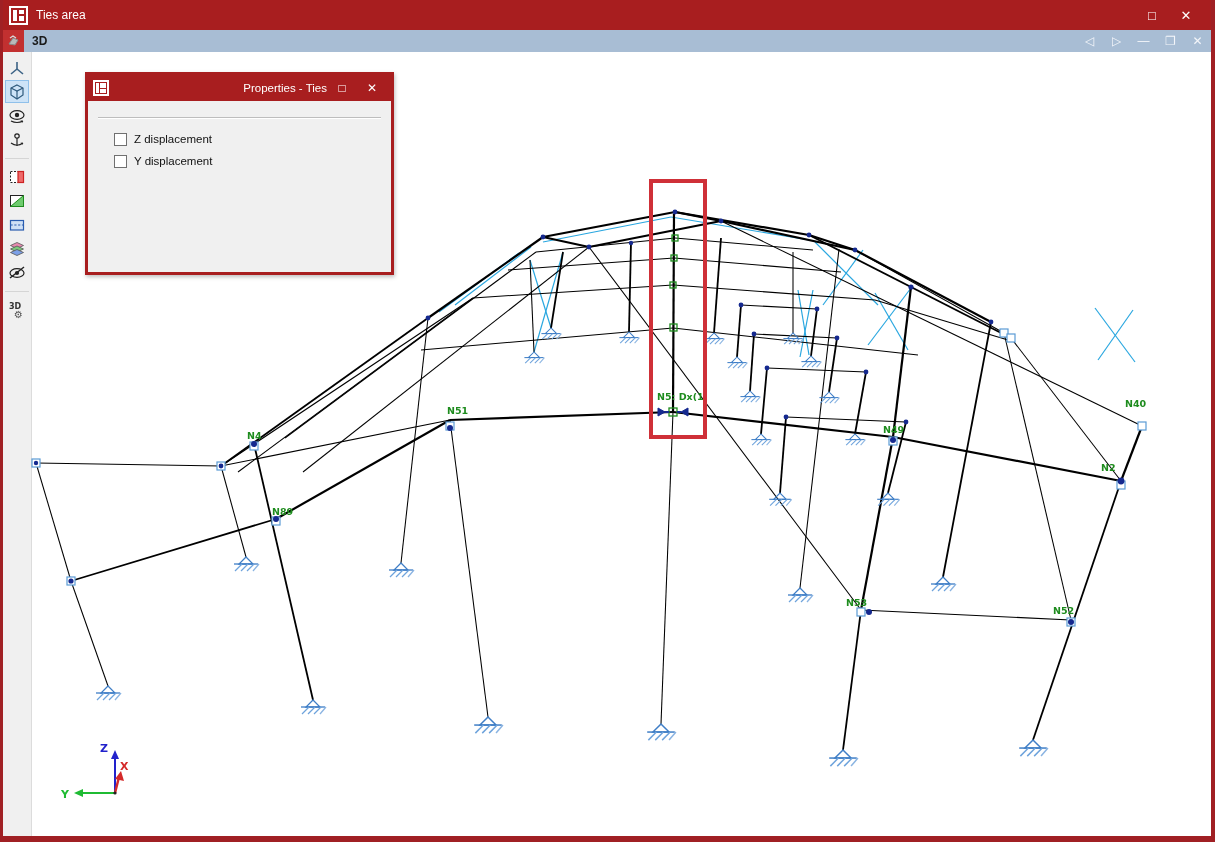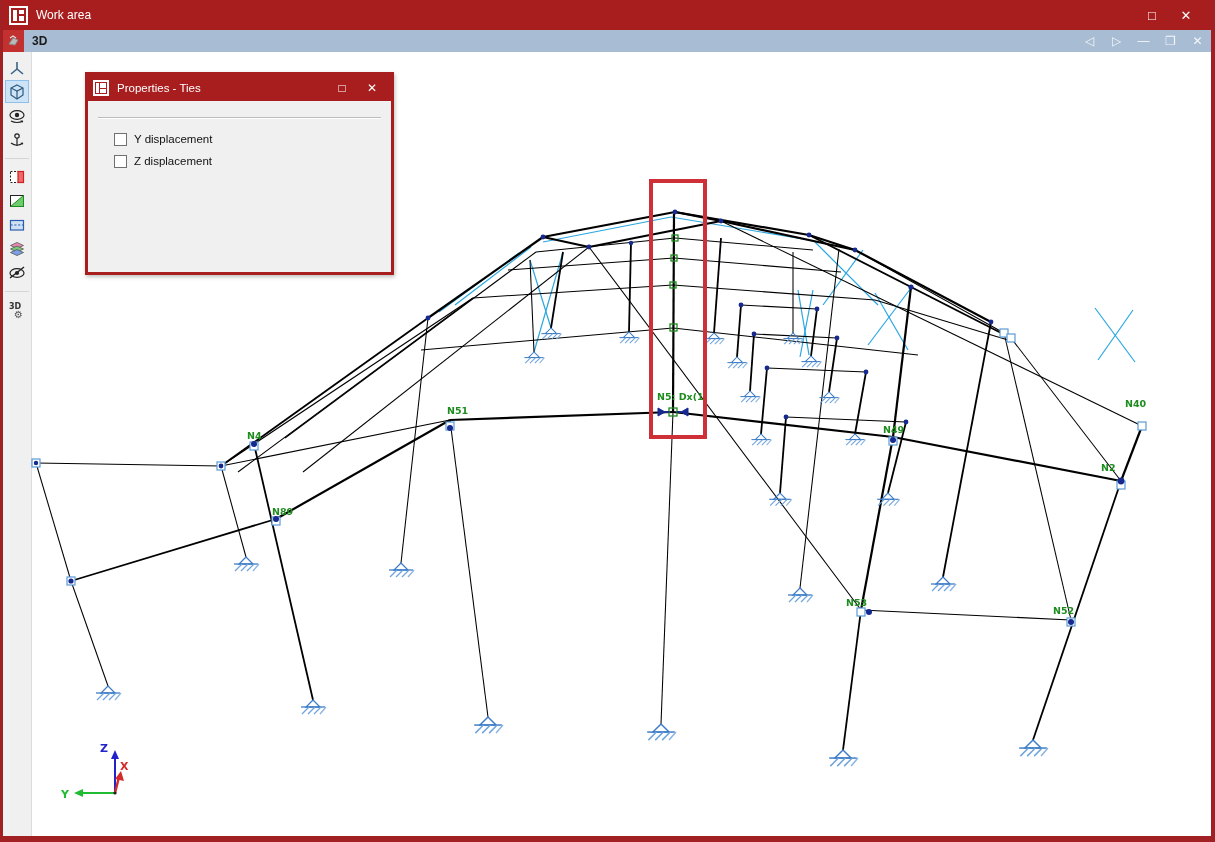--- a/index.html
+++ b/index.html
@@ -28,21 +28,21 @@
   .tool.sel { background:#cde3f7; border:1px solid #8fc0ea; }
   .sep { width:24px; height:1px; background:#d5d5d5; margin:6px 0; }
   .canvas { flex:1; background:#fff; position:relative; }
 
   
   svg.scene { position:absolute; left:0; top:0; z-index:5; pointer-events:none; }
   .nodelabel { font:bold 9.5px "DejaVu Sans", sans-serif; }
   .axislabel { font:bold 11px "DejaVu Sans", sans-serif; }
 
   
-  .dialog { position:absolute; left:82px; top:72px; width:309px; height:203px; border:3px solid #a81e1f; background:#f0f0f0; z-index:20; box-shadow:1px 2px 4px rgba(0,0,0,.25); }
+  .dialog { position:absolute; left:82px; top:72px; width:309px; height:203px; border:3px solid #a81e1f; background:#f0f0f0; z-index:20; box-shadow:1px 2px 4px rgba(0,0,0,.25);text-align:right; }
   .dlg-title { height:26px; background:#a81e1f; color:#fff; display:flex; align-items:center; padding:0 4px 0 5px; }
   .dlg-logo { width:16px; height:16px; border:2px solid #fff; display:flex; gap:1px; padding:1px; margin-right:8px; }
   .dlg-logo .c1 { width:3px; height:100%; background:#fff; }
   .dlg-logo .c2 { flex:1; display:flex; flex-direction:column; gap:1px; }
   .dlg-logo .c2 i { display:block; flex:1; background:#fff; }
   .dlg-title .t { font-size:11.5px; flex:1; }
   .dlg-btn { width:30px; height:20px; display:flex; align-items:center; justify-content:center; font-size:12px; color:#fff; }
   .dlg-body { padding:8px 10px 0 10px; }
   .ctl-row { display:flex; align-items:center; height:22px; }
   .ctl-label { font-size:11.5px; color:#111; margin-left:7px; }
@@ -60,21 +60,21 @@
 <div class="window">
 
   <div class="titlebar">
     <span class="applogo">
         <span class="c1"></span>
         <span class="c2">
           <i></i>
           <i></i>
         </span>
       </span>
-    <span class="title">Work area</span>
+    <span class="title">Ties area</span>
     <span class="winbtn">□</span>
     <span class="winbtn">✕</span>
   </div>
 
   <div class="childbar">
     <span class="childicon">
       <svg width="15" height="15" viewBox="0 0 15 15">
           <path d="M3 10 L7 4 L12 6 L9 11 Z" fill="#b9b9b9" stroke="#8a8a8a" stroke-width="1"></path>
           <path d="M4 4 L7 2 L10 4" fill="none" stroke="#d9d9d9" stroke-width="1.4"></path>
         </svg>
@@ -406,23 +406,23 @@
       <span class="dlg-btn">□</span>
       <span class="dlg-btn">✕</span>
     </div>
     <div class="dlg-body">
       <div id="mode-group">
         </div>
       <div class="dlg-sep"></div>
       <div id="constraint-group" class="cb-group">
           <div class="ctl-row">
             <span class="cb"></span>
-            <span class="ctl-label">Y displacement</span>
+            <span class="ctl-label">Z displacement</span>
           </div>
           <div class="ctl-row">
             <span class="cb"></span>
-            <span class="ctl-label">Z displacement</span>
+            <span class="ctl-label">Y displacement</span>
           </div>
         </div>
     </div>
   </div>
 
 </div>
 
 </body></html>

